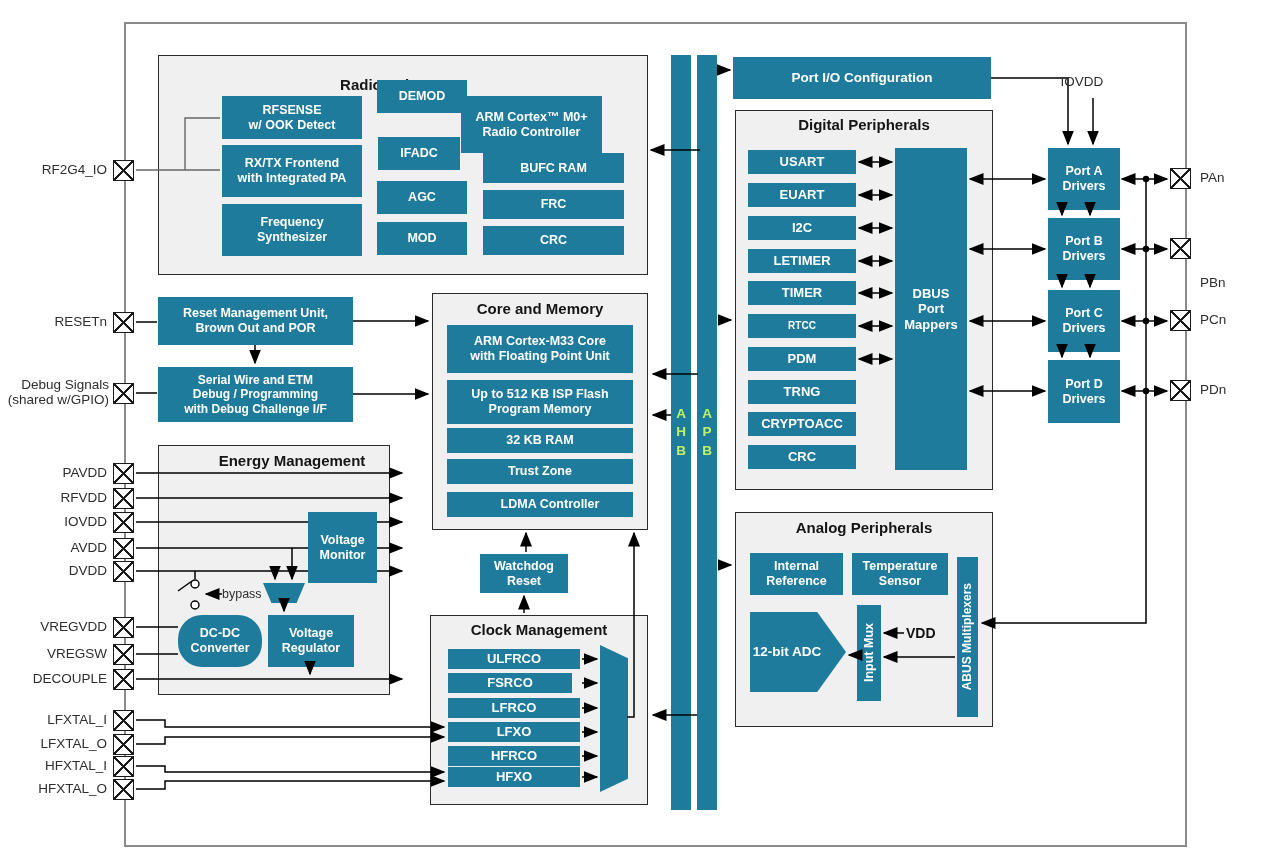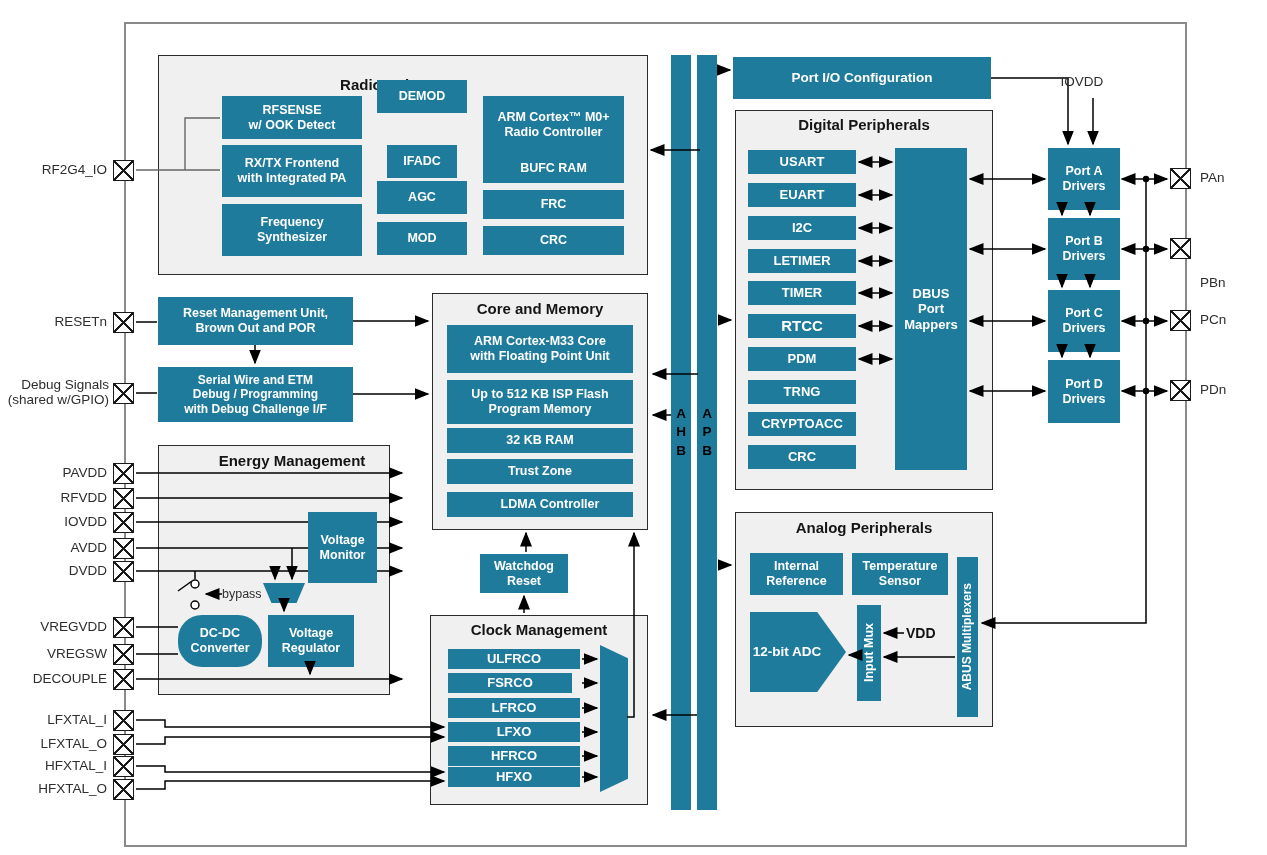--- a/index.html
+++ b/index.html
@@ -2,21 +2,21 @@
 <html><head>
 <meta charset="utf-8">
 <style>
   html,body{margin:0;padding:0;background:#fff;font-family:"Liberation Sans",sans-serif;}
   #stage{position:relative;width:1267px;height:855px;background:#fff;overflow:hidden;}
   .chip{position:absolute;border:2px solid #8a8a8a;background:#fff;}
   .panel{position:absolute;background:#f0f0f1;border:1.6px solid #2b2b2b;box-sizing:border-box;}
   .ptitle{position:absolute;font-weight:bold;font-size:15px;color:#151515;text-align:center;white-space:pre-line;}
   .blk{position:absolute;background:#1f7b9c;color:#fff;font-weight:bold;font-size:12.5px;line-height:1.18;
        display:flex;align-items:center;justify-content:center;text-align:center;white-space:pre-line;box-sizing:border-box;}
-  .bus{position:absolute;background:#1f7b9c;color:#000000;display:flex;align-items:center;justify-content:center;}
+  .bus{position:absolute;background:#1f7b9c;color:#bef264;display:flex;align-items:center;justify-content:center;}
   .bus span{display:block;width:11px;word-break:break-all;line-height:1.35;font-size:13.5px;font-weight:bold;text-align:center;}
   .pin{position:absolute;width:21px;height:21px;background:#fff;border:1.7px solid #1a1a1a;box-sizing:border-box;z-index:6;
        background-image:
          linear-gradient(to top right,transparent calc(50% - 0.9px),#1a1a1a calc(50% - 0.9px),#1a1a1a calc(50% + 0.9px),transparent calc(50% + 0.9px)),
          linear-gradient(to bottom right,transparent calc(50% - 0.9px),#1a1a1a calc(50% - 0.9px),#1a1a1a calc(50% + 0.9px),transparent calc(50% + 0.9px));}
   .plabel{position:absolute;font-size:13.5px;color:#2e2e2e;white-space:pre-line;z-index:6;}
   .pl-left{text-align:right;width:107px;left:0;}
   .slabel{position:absolute;font-size:13.5px;color:#2e2e2e;z-index:6;white-space:pre-line;text-align:right;}
   .vtext{writing-mode:vertical-rl;transform:rotate(180deg);}
   svg.wires{position:absolute;left:0;top:0;z-index:5;pointer-events:none;}
@@ -49,24 +49,24 @@
   <div class="panel" style="left:735px;top:512px;width:258px;height:215px;"></div>
   <div class="ptitle" style="left:735px;top:519px;width:258px;">Analog Peripherals</div>
 
   <div class="blk" style="left:222px;top:96px;width:140px;height:43px;">RFSENSE
 w/ OOK Detect</div>
   <div class="blk" style="left:222px;top:145px;width:140px;height:52px;">RX/TX Frontend
 with Integrated PA</div>
   <div class="blk" style="left:222px;top:204px;width:140px;height:52px;">Frequency
 Synthesizer</div>
   <div class="blk" style="left:377px;top:80px;width:90px;height:33px;">DEMOD</div>
-  <div class="blk" style="left:387px;top:137px;width:70px;height:33px;margin-top:8px;">IFADC</div>
+  <div class="blk" style="left:378px;top:137px;width:82px;height:33px;">IFADC</div>
   <div class="blk" style="left:377px;top:181px;width:90px;height:33px;">AGC</div>
   <div class="blk" style="left:377px;top:222px;width:90px;height:33px;">MOD</div>
-  <div class="blk" style="left:483px;top:96px;width:141px;height:57px;">ARM Cortex™ M0+
+  <div class="blk" style="left:461px;top:96px;width:141px;height:57px;">ARM Cortex™ M0+
 Radio Controller</div>
   <div class="blk" style="left:483px;top:153px;width:141px;height:30px;">BUFC RAM</div>
   <div class="blk" style="left:483px;top:190px;width:141px;height:29px;">FRC</div>
   <div class="blk" style="left:483px;top:226px;width:141px;height:29px;">CRC</div>
 
   <div class="blk" style="left:158px;top:297px;width:195px;height:48px;">Reset Management Unit,
 Brown Out and POR</div>
   <div class="blk" style="left:158px;top:367px;width:195px;height:55px;font-size:12px;">Serial Wire and ETM
 Debug / Programming
 with Debug Challenge I/F</div>
@@ -105,21 +105,21 @@
       <span>APB</span>
     </div>
 
   <div class="blk" style="left:733px;top:57px;width:258px;height:42px;font-size:13.5px;">Port I/O Configuration</div>
 
   <div class="blk" style="left:748px;top:150px;width:108px;height:24px;font-size:13px;">USART</div>
   <div class="blk" style="left:748px;top:183px;width:108px;height:24px;font-size:13px;">EUART</div>
   <div class="blk" style="left:748px;top:216px;width:108px;height:24px;font-size:13px;">I2C</div>
   <div class="blk" style="left:748px;top:249px;width:108px;height:24px;font-size:13px;">LETIMER</div>
   <div class="blk" style="left:748px;top:281px;width:108px;height:24px;font-size:13px;">TIMER</div>
-  <div class="blk" style="left:748px;top:314px;width:108px;height:24px;font-size:15px;">RTCC</div>
+  <div class="blk" style="left:748px;top:314px;width:108px;height:24px;font-size:10px;">RTCC</div>
   <div class="blk" style="left:748px;top:347px;width:108px;height:24px;font-size:13px;">PDM</div>
   <div class="blk" style="left:748px;top:380px;width:108px;height:24px;font-size:13px;">TRNG</div>
   <div class="blk" style="left:748px;top:412px;width:108px;height:24px;font-size:13px;">CRYPTOACC</div>
   <div class="blk" style="left:748px;top:445px;width:108px;height:24px;font-size:13px;">CRC</div>
   <div class="blk" style="left:895px;top:148px;width:72px;height:322px;font-size:13px;">DBUS
 Port
 Mappers</div>
 
   <div class="blk" style="left:750px;top:553px;width:93px;height:42px;">Internal
 Reference</div>

